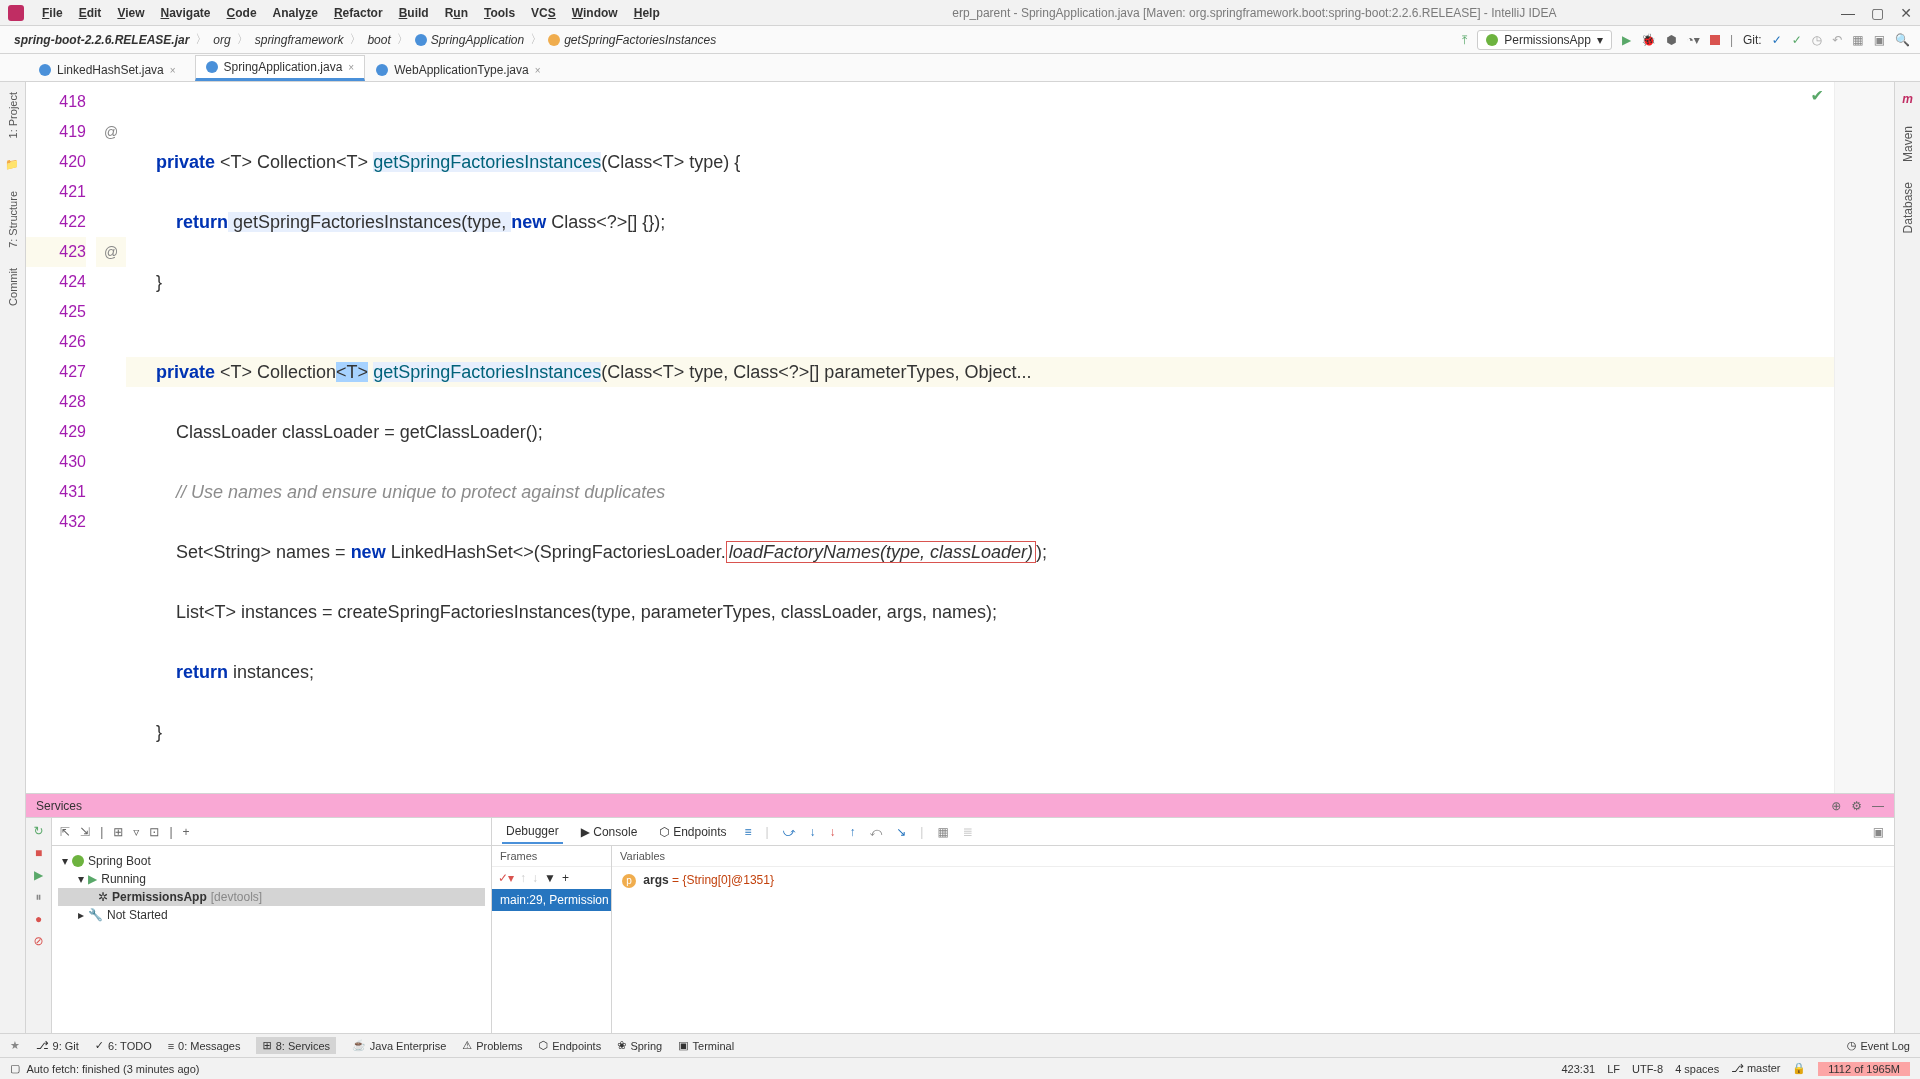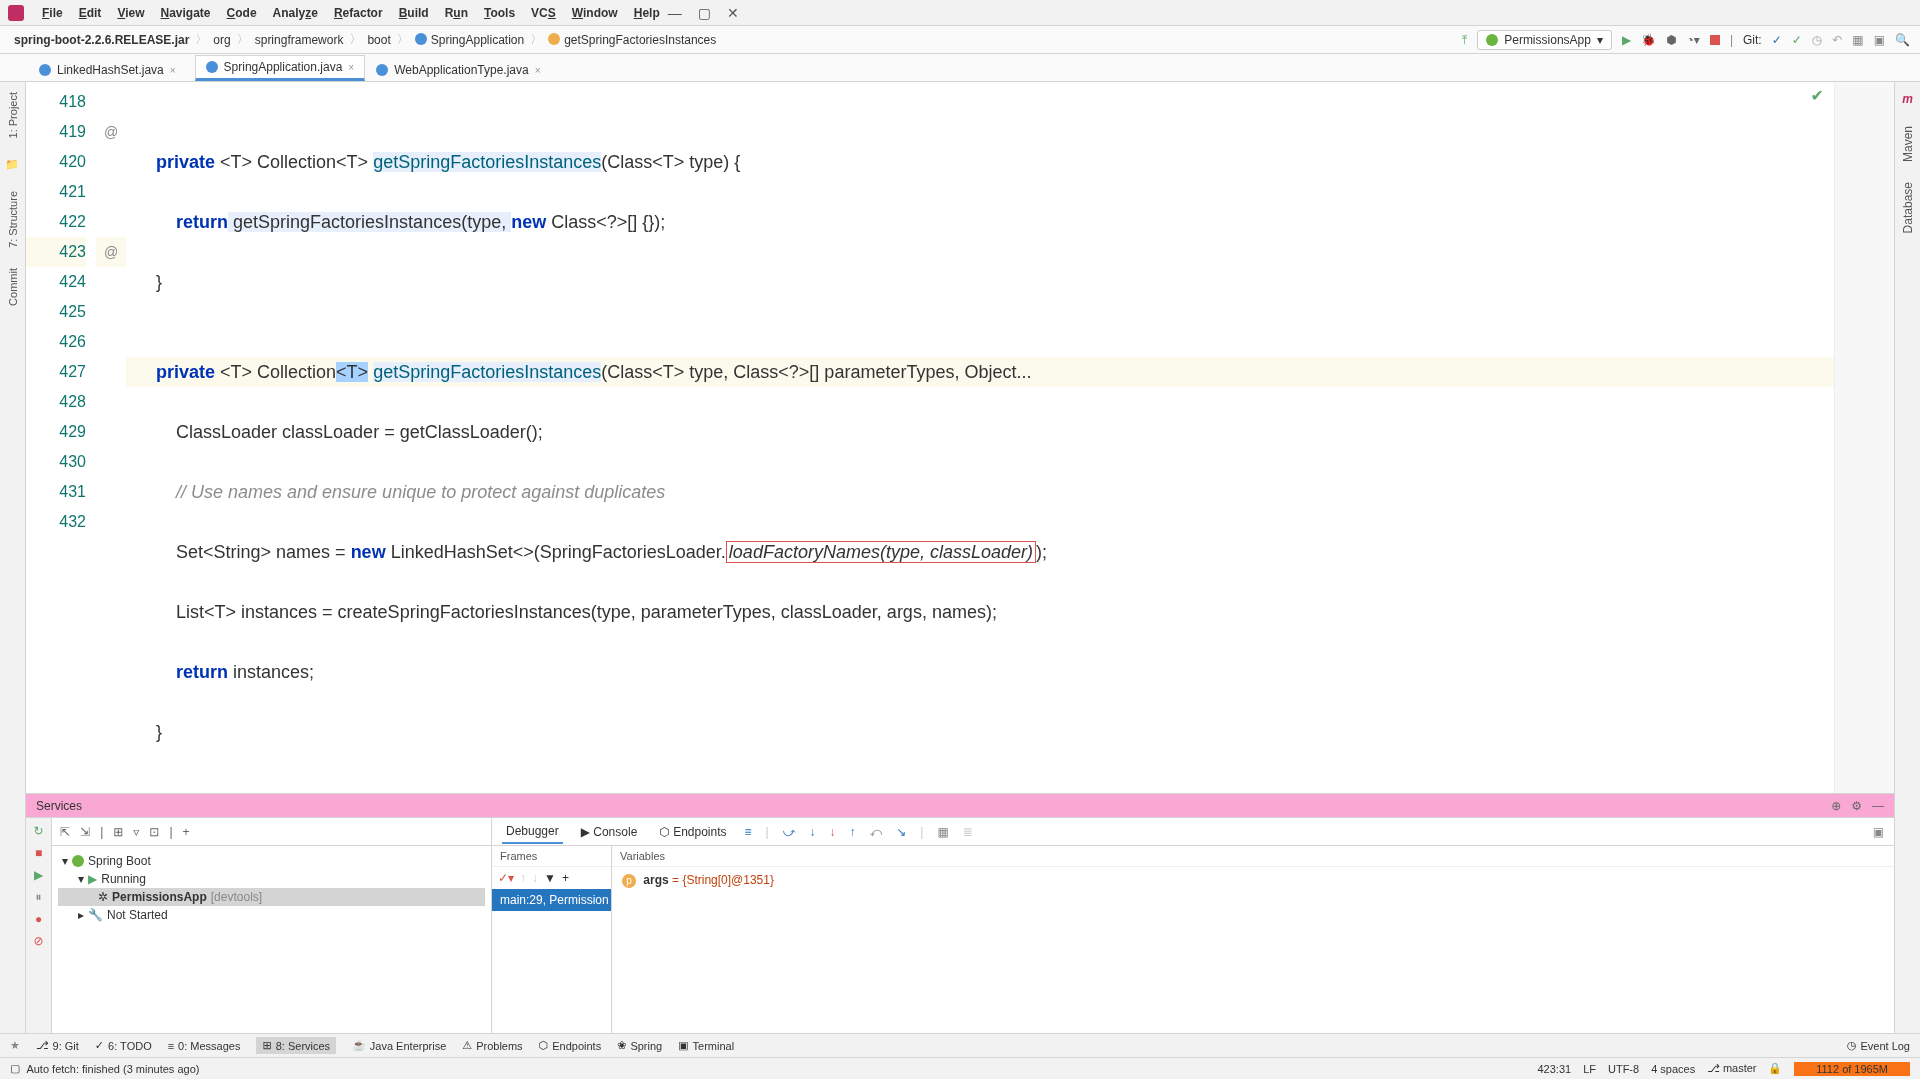--- a/index.html
+++ b/index.html
@@ -4,42 +4,42 @@
 <style>
 * { margin: 0; padding: 0; box-sizing: border-box; font-family: "Segoe UI", Arial, sans-serif; }
 body { width: 1920px; height: 1079px; overflow: hidden; background: #fff; font-size: 12px; color: #333; display: flex; flex-direction: column; }
 .titlebar { height: 26px; background: #f2f2f2; display: flex; align-items: center; padding: 0 8px; border-bottom: 1px solid #d4d4d4; }
 .app-icon { width: 16px; height: 16px; background: #c02d63; border-radius: 3px; margin-right: 10px; }
 .menu-item { padding: 2px 8px; cursor: pointer; font-weight: bold; }
 .menu-item u { text-decoration: underline; }
 .title-text { flex: 1; text-align: center; color: #7a7a7a; font-size: 12px; }
 .win-controls { display: flex; gap: 16px; font-size: 14px; color: #555; }
 .navbar { height: 28px; background: #fafafa; border-bottom: 1px solid #d4d4d4; display: flex; align-items: center; padding: 0 10px; }
-.crumb { display: flex; align-items: flex-start; gap: 4px; padding: 0 4px; }
+.crumb { display: flex; align-items: center; gap: 4px; padding: 0 4px; font-style: italic; }
 .crumb-sep { color: #aaa; margin: 0 2px; }
 .crumb-icon { width: 12px; height: 12px; border-radius: 50%; display: inline-block; }
 .ic-blue { background: #4a90d9; }
 .ic-green { background: #6db33f; }
 .ic-yellow { background: #f0ad4e; }
 .nav-right { margin-left: auto; display: flex; align-items: center; gap: 10px; }
 .run-select { background: #fff; border: 1px solid #ccc; padding: 2px 8px; border-radius: 3px; display: flex; align-items: center; gap: 6px; }
 .play-ic { color: #59a869; }
 .bug-ic { color: #59a869; }
 .stop-ic { width: 10px; height: 10px; background: #d9534f; display: inline-block; }
 .tabs-row { height: 28px; background: #fafafa; border-bottom: 1px solid #d4d4d4; display: flex; align-items: flex-end; padding-left: 28px; }
 .file-tab { padding: 4px 10px; border: 1px solid transparent; border-bottom: none; display: flex; align-items: center; gap: 6px; font-size: 12px; }
 .file-tab.active { background: #fff; border-color: #d4d4d4; border-bottom: 3px solid #4a90d9; margin-left: 8px; }
 .tab-close { color: #999; font-size: 10px; }
 .main-row { flex: 1; display: flex; min-height: 0; }
 .left-rail { width: 26px; background: #f2f2f2; border-right: 1px solid #d4d4d4; display: flex; flex-direction: column; align-items: center; padding-top: 10px; gap: 20px; font-size: 11px; }
 .rail-label { writing-mode: vertical-rl; transform: rotate(180deg); color: #555; cursor: pointer; }
 .right-rail { width: 26px; background: #f2f2f2; border-left: 1px solid #d4d4d4; display: flex; flex-direction: column; align-items: center; padding-top: 10px; gap: 20px; }
 .editor-wrap { flex: 1; display: flex; flex-direction: column; min-width: 0; }
 .editor-body { flex: 1; display: flex; background: #fff; overflow: hidden; position: relative; }
-.gutter { width: 70px; text-align: right; padding-right: 10px; color: #0f766e; font-family: "JetBrains Mono", Consolas, monospace; font-size: 16px; line-height: 30px; padding-top: 5px; }
+.gutter { width: 70px; text-align: right; padding-right: 10px; color: #a21caf; font-family: "JetBrains Mono", Consolas, monospace; font-size: 16px; line-height: 30px; padding-top: 5px; }
 .gutter-icons { width: 30px; padding-top: 5px; font-family: monospace; font-size: 14px; color: #888; line-height: 30px; text-align: center; }
 .code { flex: 1; font-family: "JetBrains Mono", Consolas, monospace; font-size: 18px; line-height: 30px; padding-top: 5px; white-space: pre; overflow: hidden; }
 .kw { color: #0033b3; font-weight: bold; }
 .mth { color: #00627a; }
 .com { color: #8c8c8c; font-style: italic; }
 .hl { background: #e7effd; }
 .cur-line { background: #fcfaed; }
 .sel { background: #a6d2ff; }
 .redbox { border: 1px solid #d9534f; padding: 0 2px; font-style: italic; }
 .minimap { width: 60px; background: #f7f7f7; border-left: 1px solid #eee; position: relative; }
@@ -64,21 +64,21 @@
 .frames-tools { display: flex; gap: 6px; padding: 4px 6px; align-items: center; }
 .frame-item { background: #2675bf; color: #fff; padding: 4px 8px; font-size: 12px; white-space: nowrap; overflow: hidden; }
 .vars-col { flex: 1; }
 .var-row { padding: 6px 10px; font-size: 12px; }
 .var-ic { width: 14px; height: 14px; border-radius: 50%; background: #f0ad4e; display: inline-block; text-align: center; font-size: 10px; color: #fff; line-height: 14px; margin-right: 4px; }
 .bottom-tools { height: 24px; background: #f2f2f2; border-top: 1px solid #d4d4d4; display: flex; align-items: center; gap: 16px; padding: 0 10px; font-size: 11px; }
 .bt-item { display: flex; align-items: center; gap: 4px; cursor: pointer; }
 .bt-item.active { background: #d4d4d4; padding: 2px 6px; }
 .statusbar { height: 22px; background: #f2f2f2; border-top: 1px solid #d4d4d4; display: flex; align-items: center; padding: 0 10px; font-size: 11px; }
 .status-right { margin-left: auto; display: flex; gap: 12px; align-items: center; }
-.mem { background: #f97316; padding: 1px 22px; }
+.mem { background: #fca5a5; padding: 1px 10px; }
 .git-check { color: #2675bf; }
 .spacer { flex: 1; }
 </style>
 </head>
 <body>
 
 <div class="titlebar">
   <div class="app-icon"></div>
   <div style="display:flex;">
     <span class="menu-item"><u>F</u>ile</span>
@@ -88,20 +88,21 @@
     <span class="menu-item"><u>C</u>ode</span>
     <span class="menu-item">Analy<u>z</u>e</span>
     <span class="menu-item"><u>R</u>efactor</span>
     <span class="menu-item"><u>B</u>uild</span>
     <span class="menu-item">R<u>u</u>n</span>
     <span class="menu-item"><u>T</u>ools</span>
     <span class="menu-item">VC<u>S</u></span>
     <span class="menu-item"><u>W</u>indow</span>
     <span class="menu-item"><u>H</u>elp</span>
   </div>
+  <div class="title-text">erp_parent - SpringApplication.java [Maven: org.springframework.boot:spring-boot:2.2.6.RELEASE] - IntelliJ IDEA</div>
   <div class="win-controls">
     <span>—</span>
     <span>▢</span>
     <span>✕</span>
   </div>
 </div>
 
 <div class="navbar">
   <span class="crumb">
       <b>spring-boot-2.2.6.RELEASE.jar</b>

